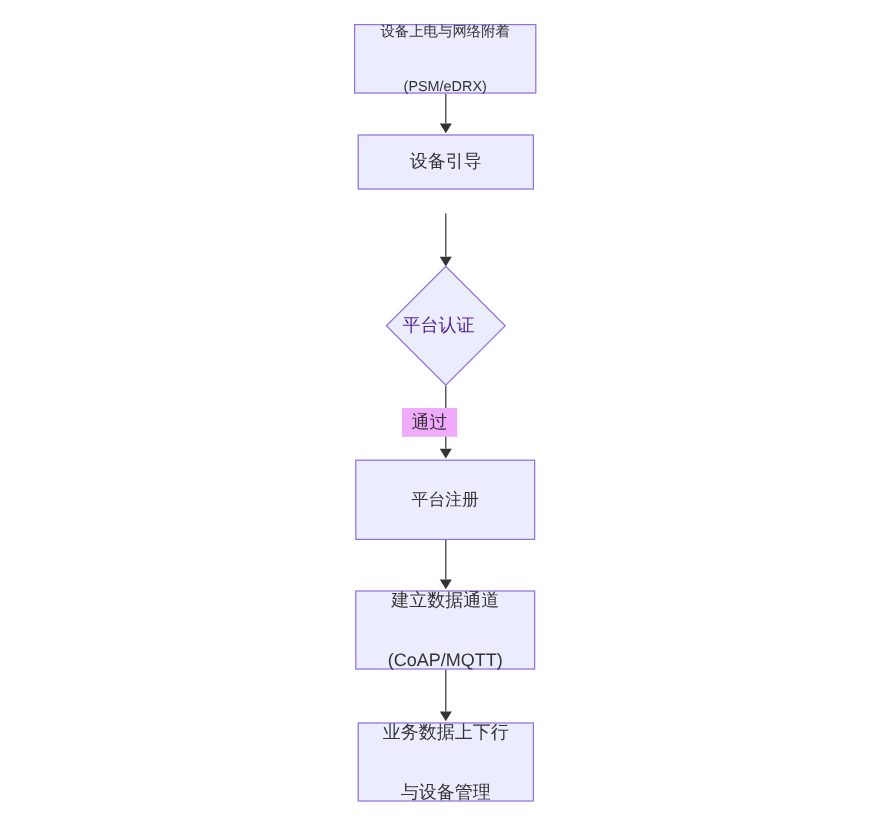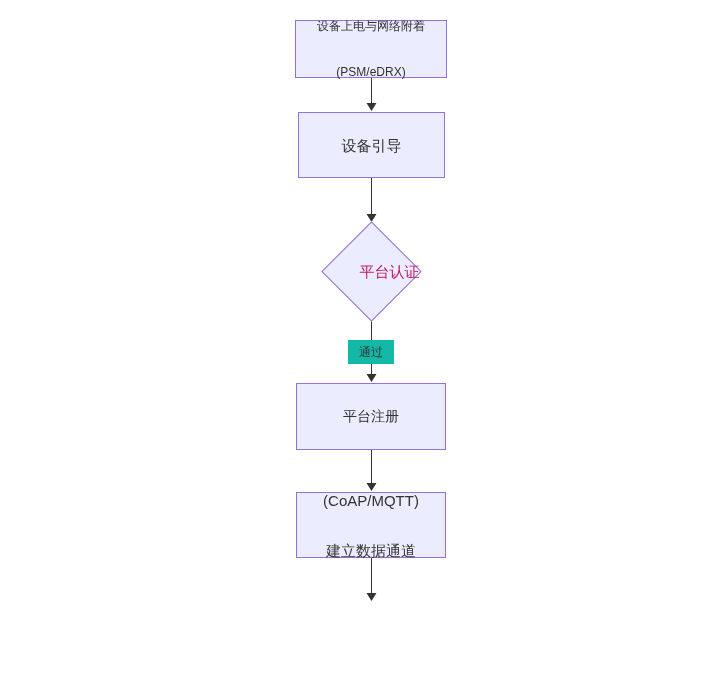--- a/index.html
+++ b/index.html
@@ -30,53 +30,53 @@
     align-items: center;
     justify-content: center;
     text-align: center;
     z-index: 2;
     color: #333333;
     gap: 27px;
   }
   .node .line { display: block; white-space: nowrap; }
 
   .node-rect-1 { left: 295px; top: 20px;  width: 152px; height: 58px; font-size: 12px; line-height: 19px; }
-  .node-rect-2 { left: 298px; top: 112px; width: 147px; height: 66px; font-size: 15px; line-height: 23px; }
+  .node-rect-2 { left: 298px; top: 112px; width: 147px; height: 46px; font-size: 15px; line-height: 23px; font-family: Liberation Mono, monospace; }
   .node-rect-4 { left: 296px; top: 383px; width: 150px; height: 67px; font-size: 14px; line-height: 23px; }
   .node-rect-5 { left: 296px; top: 492px; width: 150px; height: 66px; font-size: 15px; line-height: 23px; }
   .node-rect-6 { left: 298px; top: 602px; width: 147px; height: 66px; font-size: 15px; line-height: 23px; }
 
   .diamond-shape {
     position: absolute;
     left: 336px; top: 236px;
     width: 71px; height: 71px;
     background: #ECECFF;
     border: 1px solid #9370DB;
     transform: rotate(45deg);
     z-index: 2;
   }
   .diamond-label {
     position: absolute;
-    left: 339px; top: 263px;
+    left: 315px; top: 263px;
     width: 101px;
     text-align: center;
     font-size: 15px;
     line-height: 18px;
     z-index: 3;
-    color: #be185d;
+    color: #4c1d95;
   }
   .edge-label {
     position: absolute;
-    left: 348px; top: 340px;
+    left: 335px; top: 340px;
     width: 46px; height: 24px;
-    background: #14b8a6;
+    background: #f0abfc;
     display: flex;
     align-items: center;
     justify-content: center;
-    font-size: 12px;
+    font-size: 15px;
     color: #333333;
     z-index: 3;
   }
 </style>
 </head>
 <body>
 
 <div class="canvas">
 
   <svg class="edges-layer" width="726" height="700" viewBox="0 0 726 700">
@@ -109,18 +109,22 @@
   <div class="diamond-shape"></div>
   <div class="diamond-label">平台认证</div>
 
   <div class="edge-label">通过</div>
 
   <div class="node node-rect-4">
     <span class="line">平台注册</span>
   </div>
 
   <div class="node node-rect-5">
+    <span class="line">建立数据通道</span>
     <span class="line">(CoAP/MQTT)</span>
-    <span class="line">建立数据通道</span>
   </div>
 
+  <div class="node node-rect-6">
+    <span class="line">业务数据上下行</span>
+    <span class="line">与设备管理</span>
+  </div>
 
 </div>
 
 </body></html>

